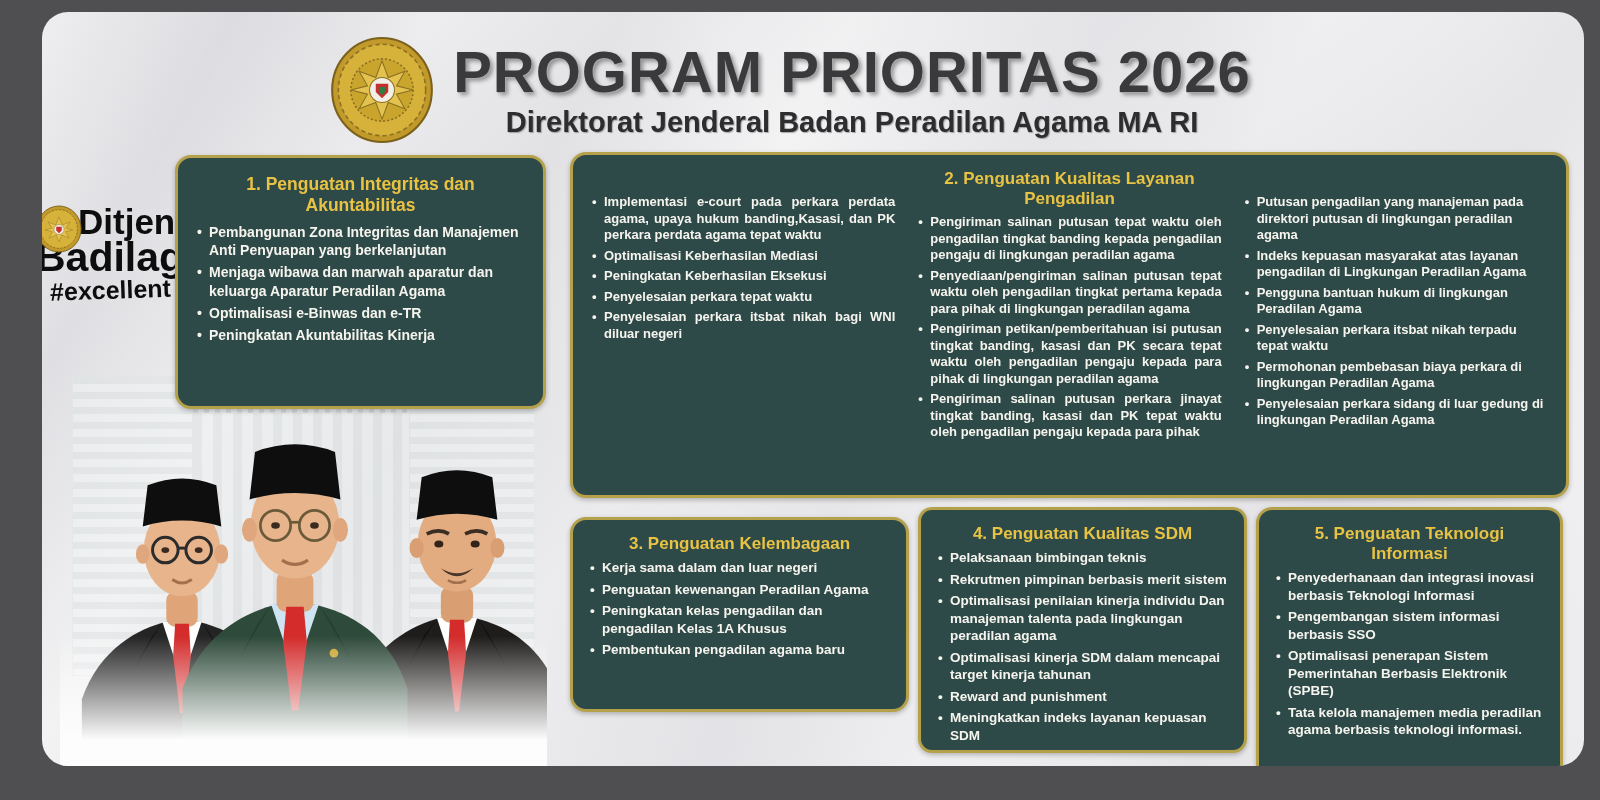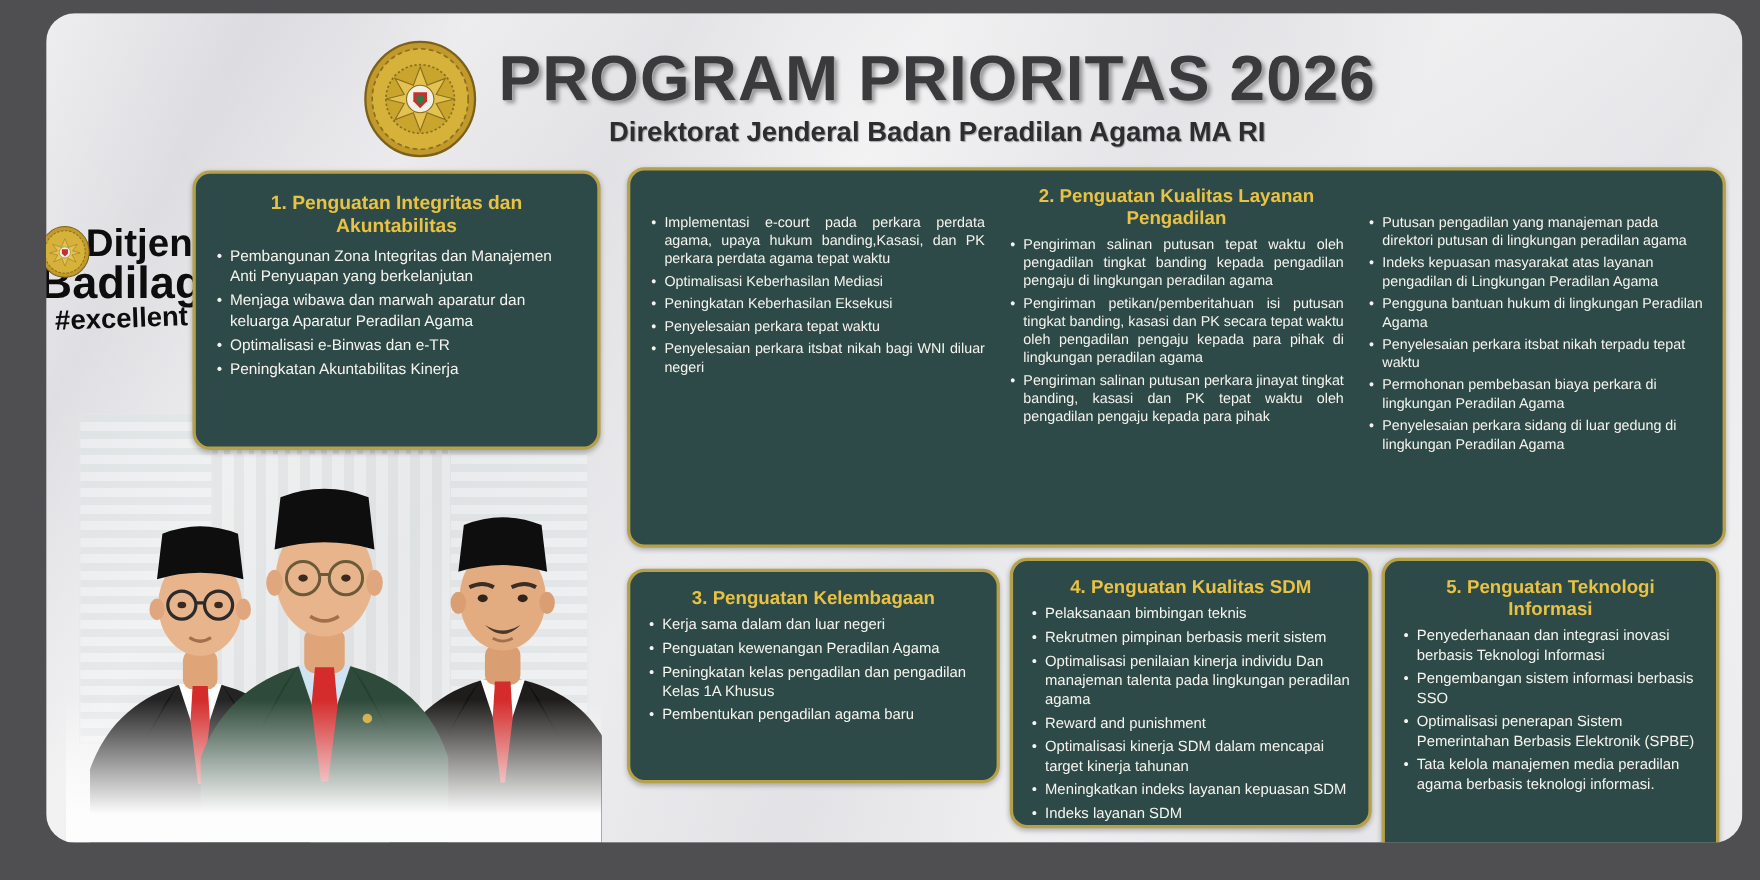--- a/index.html
+++ b/index.html
@@ -13,51 +13,51 @@
         rgba(200,200,206,.32) 30%, rgba(255,255,255,0) 42%, rgba(205,205,212,.28) 55%,
         rgba(255,255,255,0) 66%, rgba(198,198,206,.30) 80%, rgba(255,255,255,0) 92%),
       linear-gradient(62deg, rgba(255,255,255,0) 0%, rgba(210,210,216,.25) 35%, rgba(255,255,255,0) 55%, rgba(208,208,214,.22) 78%, rgba(255,255,255,0) 95%);
     overflow:hidden; }
 
   
   .hdr-logo { position:absolute; left:288px; top:24px; width:104px; height:108px; }
   .hdr-text { position:absolute; left:350px; top:26px; width:920px; text-align:center; }
   .hdr-title { font-size:58px; font-weight:800; letter-spacing:1px; color:#3a3a3c;
     text-shadow:1px 1px 0 #a8a8a8, 3px 3px 4px rgba(0,0,0,.38); white-space:nowrap; }
-  .hdr-sub { font-size:25px; font-weight:800; color:#2d2d2f; margin-top:1px;
+  .hdr-sub { font-size:29px; font-weight:800; color:#2d2d2f; margin-top:1px;
     text-shadow:1px 1px 1px rgba(0,0,0,.30); white-space:nowrap; }
 
   
   .brand { position:absolute; left:0px; top:190px; width:170px; color:#0d0d0d; }
   .brand-emblem { position:absolute; left:-6px; top:3px; width:46px; height:48px; }
   .brand-l1 { margin-left:36px; font-size:35px; font-weight:800; letter-spacing:0px; }
   .brand-l2 { margin-left:-6px; font-size:41px; font-weight:800; margin-top:-8px; }
   .brand-l3 { margin-left:8px; font-size:25px; font-weight:800; margin-top:-6px; transform:rotate(-2deg); }
 
   
   .box { position:absolute; background:#2e4a48; border:3px solid #b6a14b; border-radius:16px;
     color:#f6f4ee; padding:10px 14px; box-shadow:0 2px 5px rgba(0,0,0,.25); overflow:hidden; }
   .box-title { color:#e8c243; font-weight:800; text-align:center; font-size:17px; margin:2px 0 5px; }
-  ul.bullets { list-style:none; font-weight:400; }
+  ul.bullets { list-style:none; font-weight:700; }
   ul.bullets li { position:relative; padding-left:13px; margin-bottom:4px; }
   ul.bullets li::before { content:"\2022"; position:absolute; left:1px; top:0; }
 
   .box-s1 { left:133px; top:143px; width:371px; height:254px; padding:14px 18px 10px; }
   .box-s1 .box-title { font-size:17.5px; margin-bottom:7px; }
   .box-s1 ul.bullets { font-size:14px; line-height:1.3; }
 
   .box-s2 { left:528px; top:140px; width:999px; height:346px; padding:12px 18px; }
   .cols { display:flex; gap:22px; height:100%; }
   .col { flex:1; }
   .col ul.bullets { font-size:13px; line-height:1.27; }
   .col-pad { padding-top:27px; }
   .col-justify li { text-align:justify; }
 
   .box-s3 { left:528px; top:505px; width:339px; height:195px; padding:12px 16px; }
-  .box-s4 { left:876px; top:495px; width:329px; height:246px; padding:12px 16px; }
+  .box-s4 { left:876px; top:495px; width:329px; height:246px; padding:12px 16px;border-radius:14px; }
   .box-s5 { left:1214px; top:495px; width:307px; height:304px; padding:12px 16px; }
   .box-s3 ul.bullets, .box-s4 ul.bullets, .box-s5 ul.bullets { font-size:13.5px; line-height:1.3; }
 
   
   .scene { position:absolute; left:18px; top:338px; width:487px; height:416px; overflow:hidden; }
   .building { position:absolute; left:0; top:0; width:100%; height:100%; opacity:.55; }
   .wing { position:absolute; top:26px; height:300px; background:
       repeating-linear-gradient(180deg, #dfe3e3 0 7px, #f2f4f4 7px 15px); border:1px solid #e3e6e6; }
   .wing-left { left:12px; width:140px; }
   .wing-right { right:12px; width:140px; }
@@ -196,20 +196,21 @@
             <li>Optimalisasi Keberhasilan Mediasi</li>
             <li>Peningkatan Keberhasilan Eksekusi</li>
             <li>Penyelesaian perkara tepat waktu</li>
             <li>Penyelesaian perkara itsbat nikah bagi WNI diluar negeri</li>
           </ul>
       </div>
       <div class="col">
         <div class="box-title">2. Penguatan Kualitas Layanan Pengadilan</div>
         <ul class="bullets col-justify">
             <li>Pengiriman salinan putusan tepat waktu oleh pengadilan tingkat banding kepada pengadilan pengaju di lingkungan peradilan agama</li>
+            <li>Penyediaan/pengiriman salinan putusan tepat waktu oleh pengadilan tingkat pertama kepada para pihak di lingkungan peradilan agama</li>
             <li>Pengiriman petikan/pemberitahuan isi putusan tingkat banding, kasasi dan PK secara tepat waktu oleh pengadilan pengaju kepada para pihak di lingkungan peradilan agama</li>
             <li>Pengiriman salinan putusan perkara jinayat tingkat banding, kasasi dan PK tepat waktu oleh pengadilan pengaju kepada para pihak</li>
           </ul>
       </div>
       <div class="col col-pad">
         <ul class="bullets">
             <li>Putusan pengadilan yang manajeman pada direktori putusan di lingkungan peradilan agama</li>
             <li>Indeks kepuasan masyarakat atas layanan pengadilan di Lingkungan Peradilan Agama</li>
             <li>Pengguna bantuan hukum di lingkungan Peradilan Agama</li>
             <li>Penyelesaian perkara itsbat nikah terpadu tepat waktu</li>
@@ -229,22 +230,22 @@
         <li>Pembentukan pengadilan agama baru</li>
       </ul>
   </div>
 
   <div class="box box-s4">
     <div class="box-title">4. Penguatan Kualitas SDM</div>
     <ul class="bullets">
         <li>Pelaksanaan bimbingan teknis</li>
         <li>Rekrutmen pimpinan berbasis merit sistem</li>
         <li>Optimalisasi penilaian kinerja individu Dan manajeman talenta pada lingkungan peradilan agama</li>
+        <li>Optimalisasi kinerja SDM dalam mencapai target kinerja tahunan</li>
         <li>Reward and punishment</li>
-        <li>Optimalisasi kinerja SDM dalam mencapai target kinerja tahunan</li>
         <li>Meningkatkan indeks layanan kepuasan SDM</li>
         <li>Indeks layanan SDM</li>
       </ul>
   </div>
 
   <div class="box box-s5">
     <div class="box-title">5. Penguatan Teknologi Informasi</div>
     <ul class="bullets">
         <li>Penyederhanaan dan integrasi inovasi berbasis Teknologi Informasi</li>
         <li>Pengembangan sistem informasi berbasis SSO</li>

